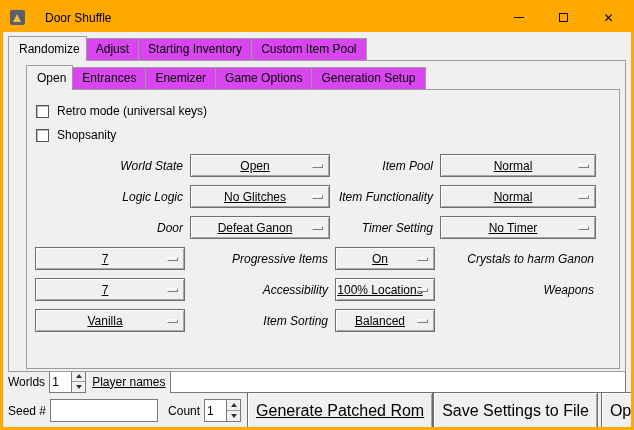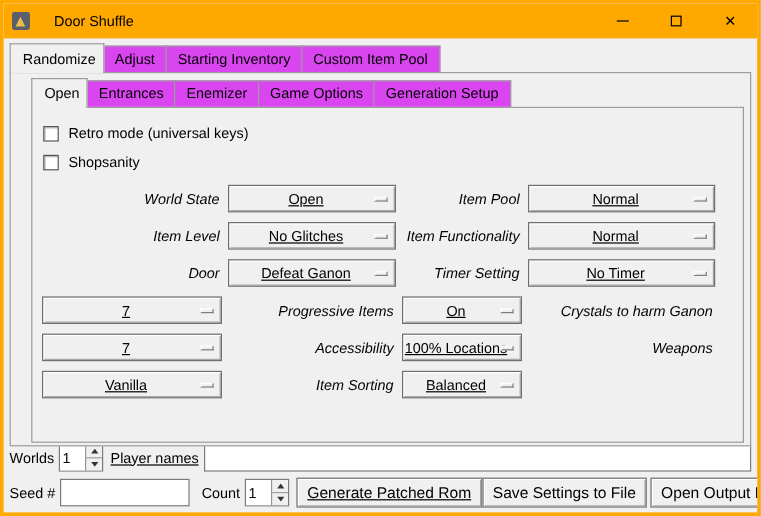--- a/index.html
+++ b/index.html
@@ -57,23 +57,23 @@
            font-family:"Liberation Sans", sans-serif; font-size:12px; color:#000; outline:none; }
   .entry.wide { flex:1 1 auto; min-width:0; }
   .spinbox { display:inline-flex; height:23px; border:1px solid #7a7a7a; background:#fff; }
   .spinbox input { width:21px; border:none; outline:none; padding:0 2px;
                    font-family:"Liberation Sans", sans-serif; font-size:12px; }
   .spin-arrows { display:flex; flex-direction:column; width:14px; border-left:1px solid #7a7a7a; }
   .spin-btn { flex:1; background:var(--window-bg); display:flex; align-items:center; justify-content:center; cursor:default; }
   .spin-btn + .spin-btn { border-top:1px solid #9c9c9c; }
   .tri-up { width:0; height:0; border-left:3px solid transparent; border-right:3px solid transparent; border-bottom:4px solid #333; }
   .tri-down { width:0; height:0; border-left:3px solid transparent; border-right:3px solid transparent; border-top:4px solid #333; }
-  .pushbtn { height:25px; background:var(--window-bg); border:1px solid #6f6f6f;
+  .pushbtn { height:37px; background:var(--window-bg); border:1px solid #6f6f6f;
              box-shadow:inset 1px 1px 0 #ffffff, inset -1px -1px 0 #a7a7a7;
-             padding:0 8px; font-family:"Liberation Sans", sans-serif; font-size:13px; white-space:nowrap; cursor:default; }
+             padding:0 8px; font-family:"Liberation Sans", sans-serif; font-size:16px; white-space:nowrap; cursor:default; }
   .gap6 { margin-left:6px;text-decoration:underline; } .gap10 { margin-left:10px; }
   .push-right { margin-left:auto; }
   .gap3 { margin-left:3px; }
 </style>
 </head>
 <body>
 
 <div class="window">
 
   <div class="titlebar">
@@ -125,21 +125,21 @@
           <div class="optmenu">
             <span class="opt-text">Open</span>
             <span class="opt-ind"></span>
           </div>
           <div class="flabel">Item Pool</div>
           <div class="optmenu">
             <span class="opt-text">Normal</span>
             <span class="opt-ind"></span>
           </div>
 
-          <div class="flabel">Item Level</div>
+          <div class="flabel">Logic Logic</div>
           <div class="optmenu">
             <span class="opt-text">No Glitches</span>
             <span class="opt-ind"></span>
           </div>
           <div class="flabel">Item Functionality</div>
           <div class="optmenu">
             <span class="opt-text">Normal</span>
             <span class="opt-ind"></span>
           </div>
 

